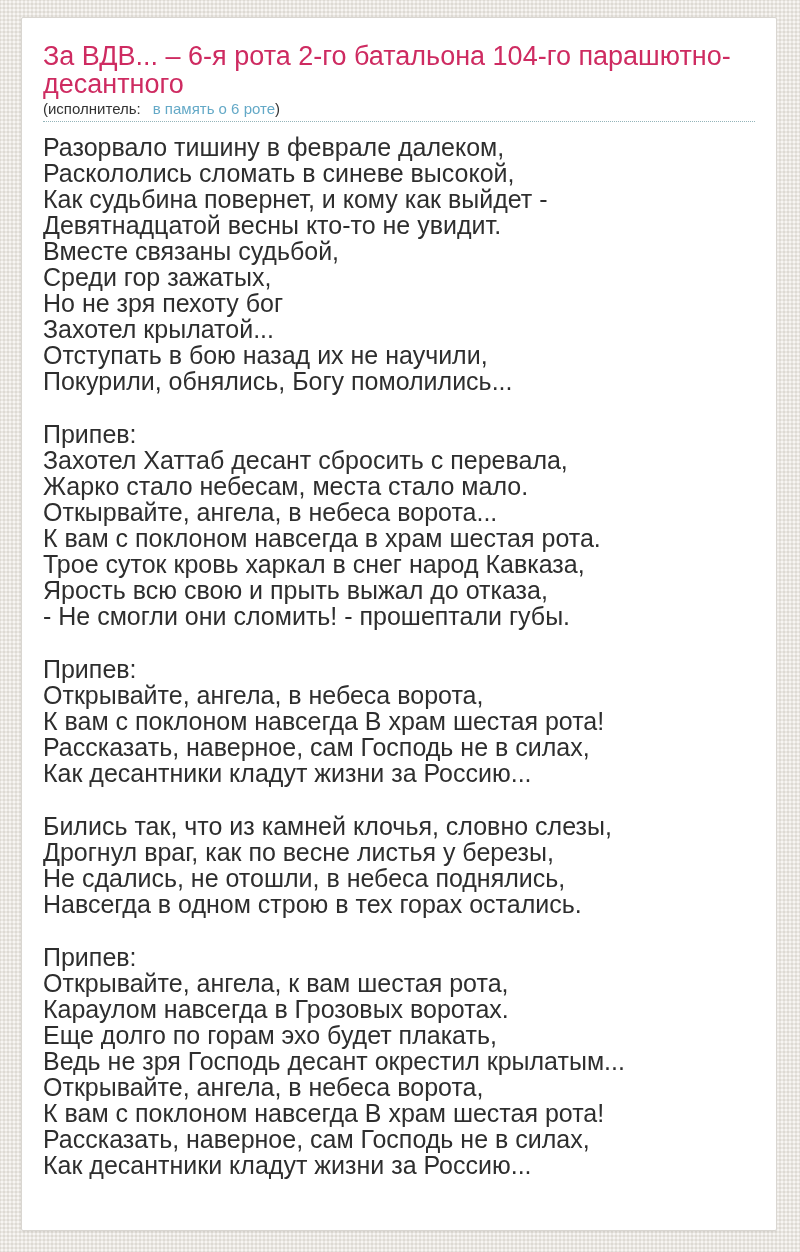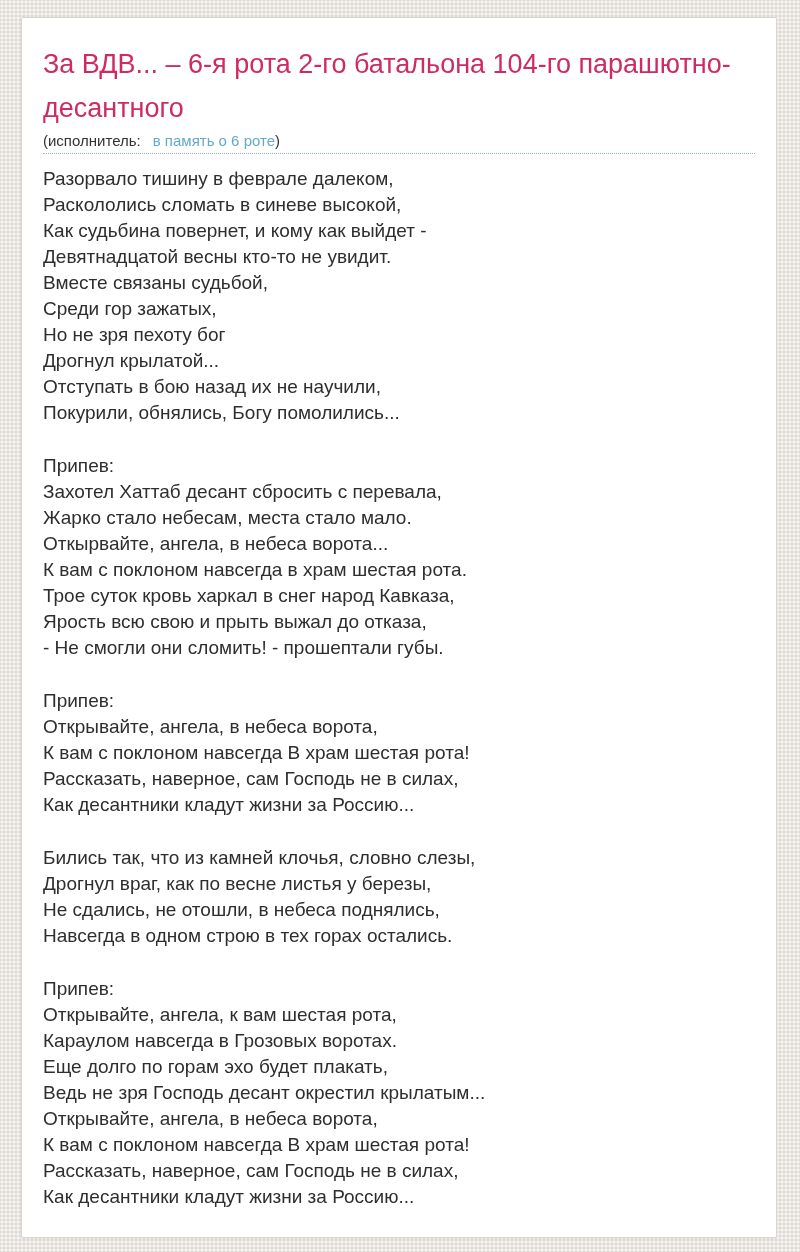--- a/index.html
+++ b/index.html
@@ -30,40 +30,40 @@
     width:756px;
     min-height:1214px;
     background:var(--card-bg);
     border:1px solid var(--card-border);
     border-radius:2px;
     box-shadow:0 1px 2px rgba(0,0,0,.05);
     padding:24px 21px 27px 21px;
   }
   h1.song-title{
     font-size:27px;
-    line-height:44px;
+    line-height:28px;
     font-weight:400;
     color:var(--title-color);
     margin:0;
   }
   .artist-line{
     font-size:15px;
     line-height:18px;
     color:#333333;
     padding:2px 0 3px 0;
     border-bottom:1px dotted var(--separator-color);
   }
   .artist-line a{
     color:var(--link-color);
     text-decoration:none;
     margin-left:12px;
   }
   .lyrics{
     margin-top:12px;
-    font-size:19px;
+    font-size:25px;
     line-height:26px;
     color:var(--text-color);
   }
   .stanza{margin-bottom:27px;}
   .stanza:last-child{margin-bottom:0;}
 </style>
 </head>
 <body>
 
 <div class="card">
@@ -75,21 +75,21 @@
 
   <div class="lyrics" id="lyrics">
       <div class="stanza">
         <div class="line">Разорвало тишину в феврале далеком,</div>
         <div class="line">Раскололись сломать в синеве высокой,</div>
         <div class="line">Как судьбина повернет, и кому как выйдет -</div>
         <div class="line">Девятнадцатой весны кто-то не увидит.</div>
         <div class="line">Вместе связаны судьбой,</div>
         <div class="line">Среди гор зажатых,</div>
         <div class="line">Но не зря пехоту бог</div>
-        <div class="line">Дрогнул крылатой...</div>
+        <div class="line">Захотел крылатой...</div>
         <div class="line">Отступать в бою назад их не научили,</div>
         <div class="line">Покурили, обнялись, Богу помолились...</div>
       </div>
       <div class="stanza">
         <div class="line">Припев:</div>
         <div class="line">Захотел Хаттаб десант сбросить с перевала,</div>
         <div class="line">Жарко стало небесам, места стало мало.</div>
         <div class="line">Откырвайте, ангела, в небеса ворота...</div>
         <div class="line">К вам с поклоном навсегда в храм шестая рота.</div>
         <div class="line">Трое суток кровь харкал в снег народ Кавказа,</div>

